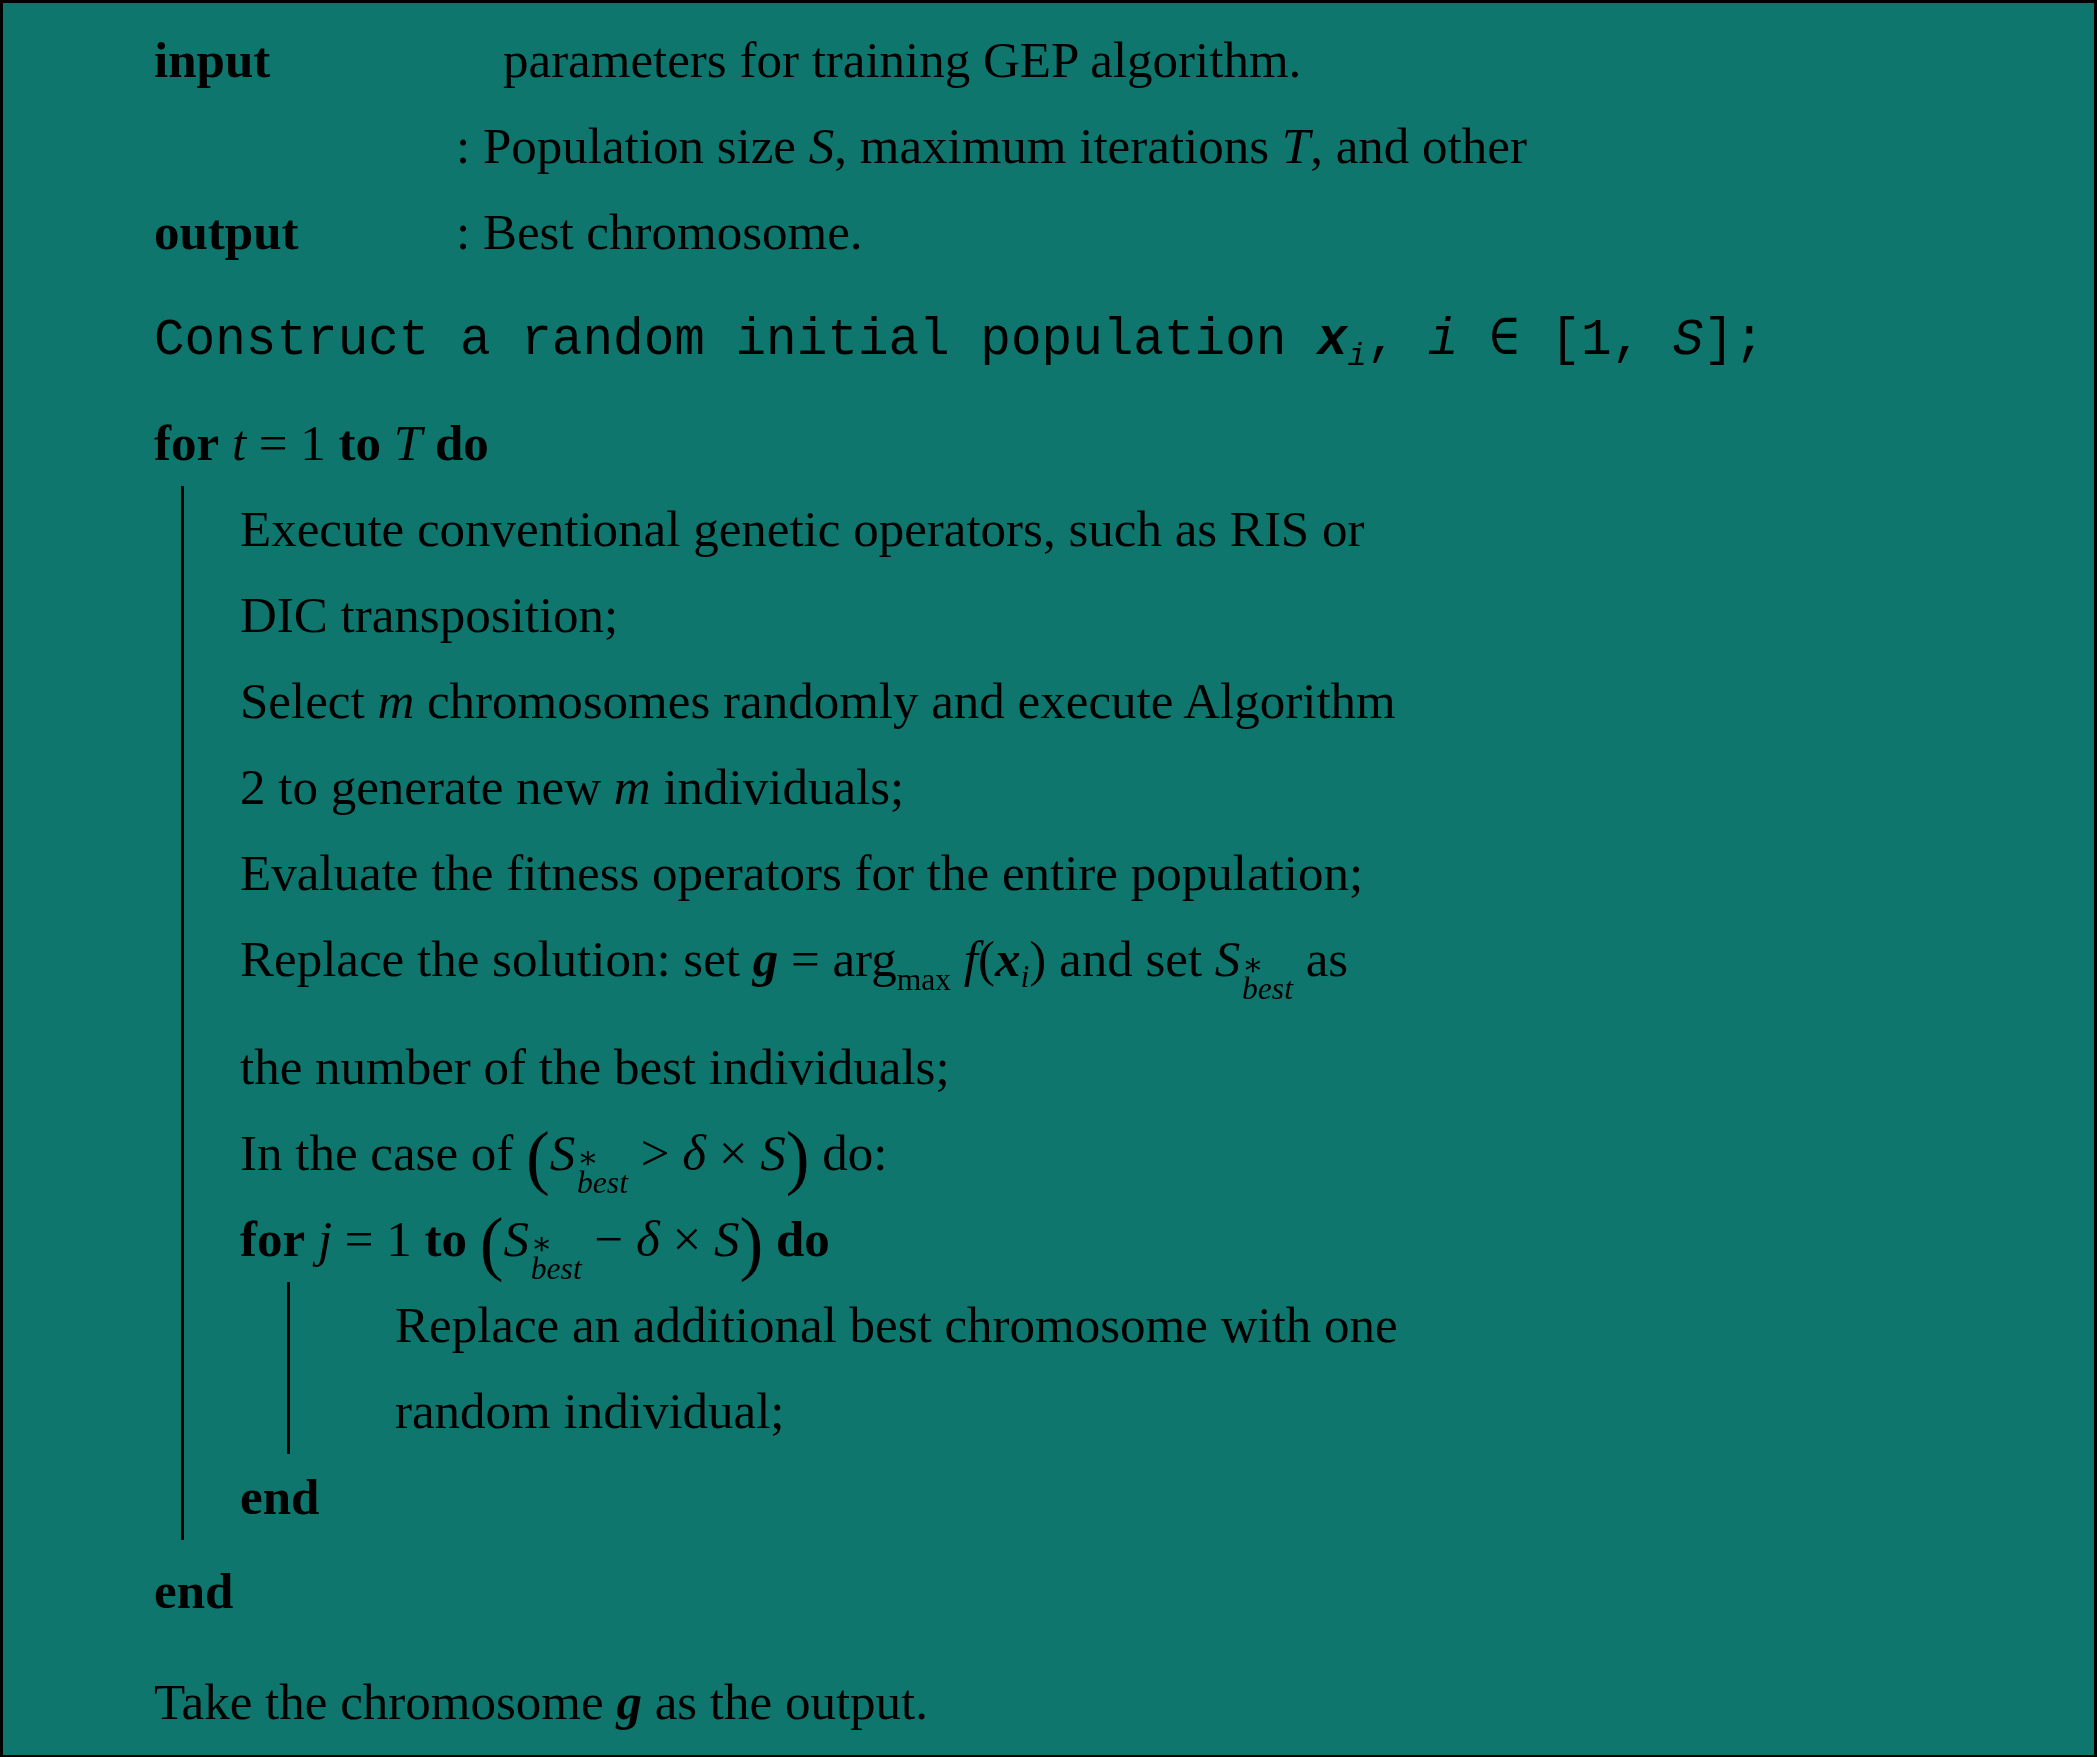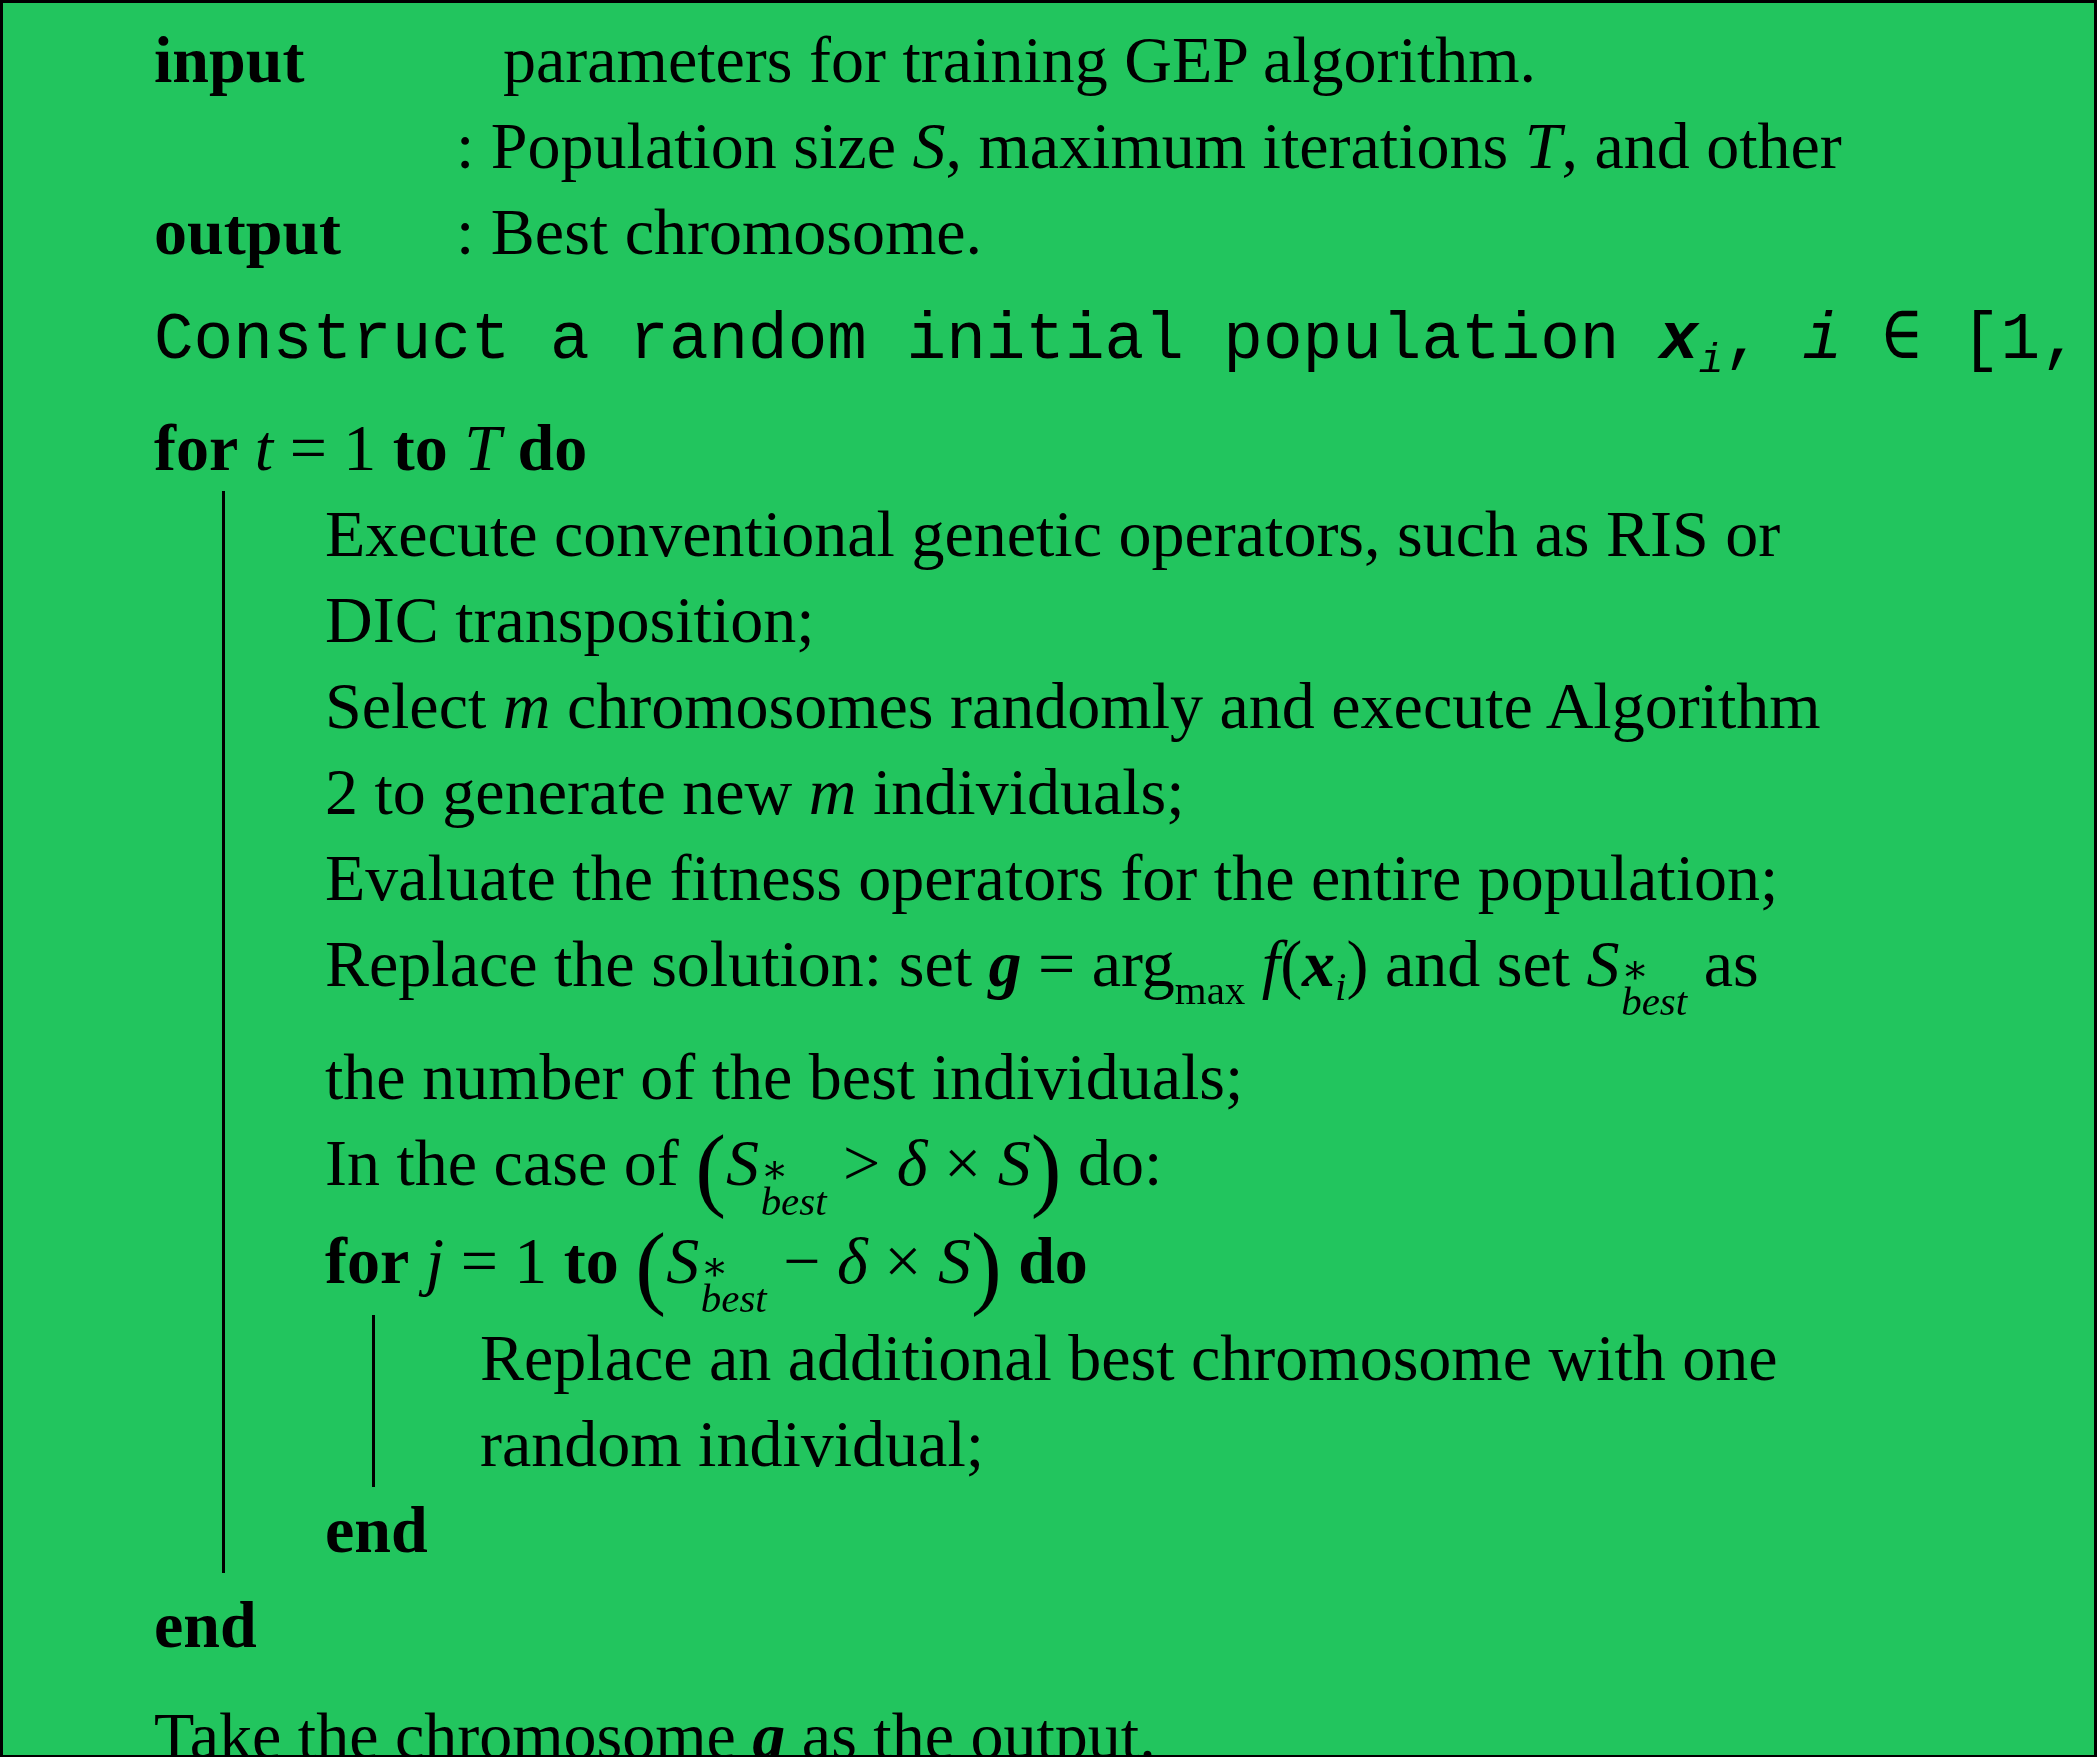--- a/index.html
+++ b/index.html
@@ -1,35 +1,35 @@
 <!DOCTYPE html>
 <html style="font-size:9px"><head>
 <meta charset="utf-8">
 <style>
   html, body { margin:0; padding:0; background:#ffffff; }
   .frame {
     position:relative;
     width:2097px; height:1758px;
     box-sizing:border-box;
     border:3.3px solid #000000;
-    background:#22c55e;
+    background:#0f766e;
     color:#000000;
     font-family:"Liberation Serif","DejaVu Serif",serif;
-    font-size:66px;
+    font-size:51px;
     line-height:86px;
     overflow:hidden;
   }
   .content { padding:14.4px 5.6px 0 151px; }
   .line { white-space:nowrap; }
   .head-row { display:flex; }
   .head-label { flex:0 0 302px; width:302px; font-weight:bold; }
   .head-desc { flex:1 1 auto; }
   .indent2 { padding-left:47px; }
   .construct-line { margin-top:23px;font-family:Liberation Mono, monospace; }
-  .loop-body { border-left:3.9px solid #000000; margin-left:68px; padding-left:100px; }
+  .loop-body { border-left:3.9px solid #000000; margin-left:27px; padding-left:56px; }
   .inner-body { border-left:3.9px solid #000000; margin-left:47px; padding-left:105px; }
   .end-outer { margin-top:8.3px; }
   .take-line { margin-top:25px; }
   .v  { font-style:italic; }
   .bi { font-weight:bold; font-style:italic; }
   .kw { font-weight:bold; }
   .mi   { font-size:62%; vertical-align:-0.35em; font-style:italic; }
   .msub { font-size:62%; vertical-align:-0.45em; }
   .ss { display:inline-block; vertical-align:-0.45em; line-height:0; text-align:left; margin-left:1.7px; }
   .ss .sup, .ss .sub { display:block; font-size:62%; line-height:0.78em; }

